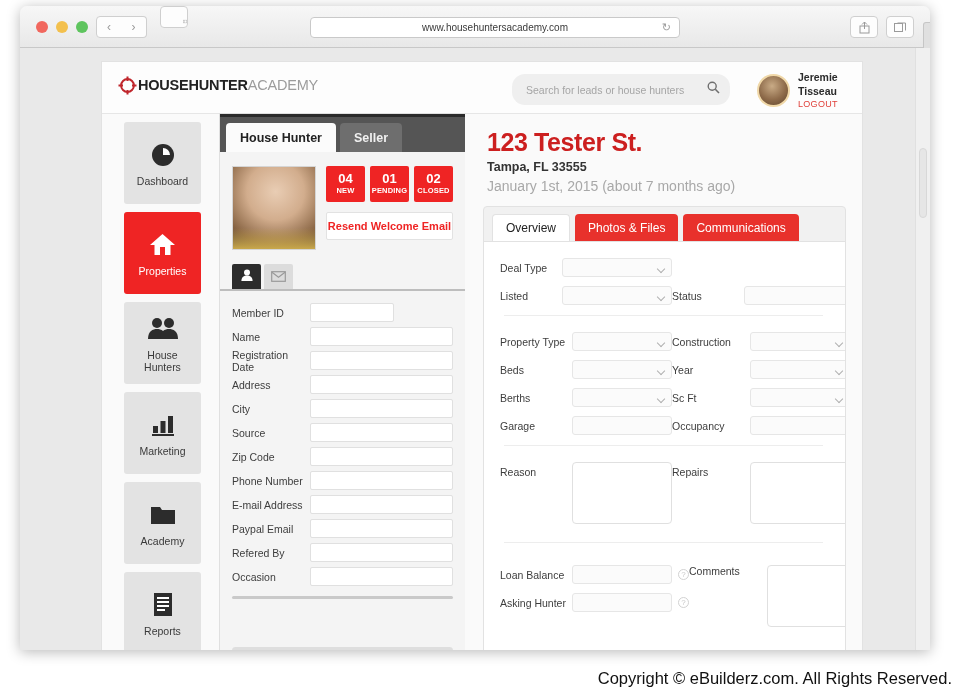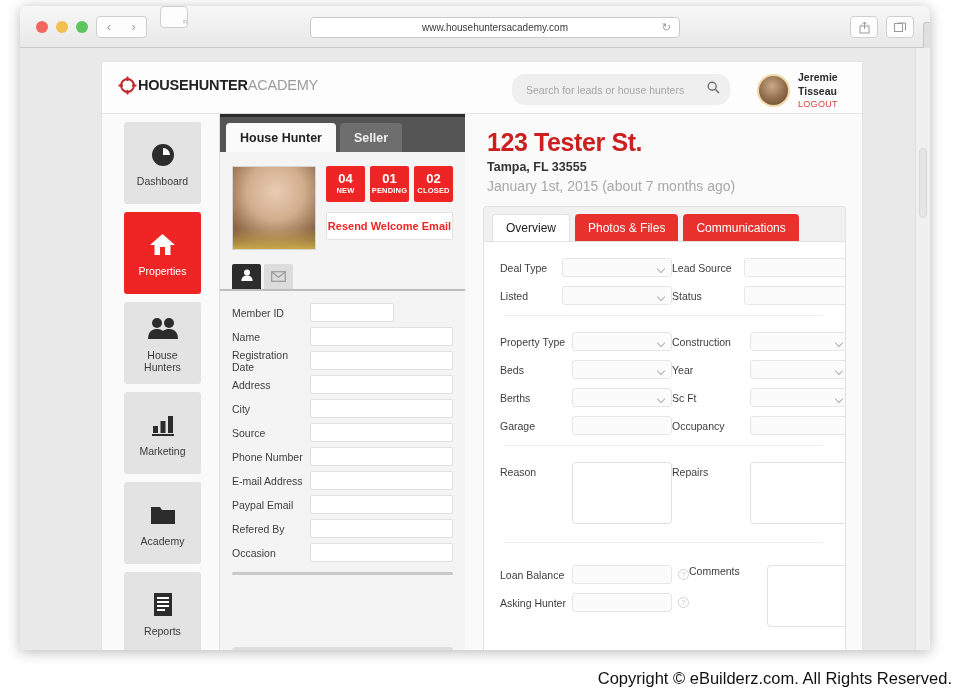--- a/index.html
+++ b/index.html
@@ -561,20 +561,24 @@
             </div>
             <div class="frow">
               <span class="flabel">City</span>
               <div class="finput"></div>
             </div>
             <div class="frow">
               <span class="flabel">Source</span>
               <div class="finput"></div>
             </div>
             <div class="frow">
+              <span class="flabel">Zip Code</span>
+              <div class="finput"></div>
+            </div>
+            <div class="frow">
               <span class="flabel">Phone Number</span>
               <div class="finput"></div>
             </div>
             <div class="frow">
               <span class="flabel">E-mail Address</span>
               <div class="finput"></div>
             </div>
             <div class="frow">
               <span class="flabel">Paypal Email</span>
               <div class="finput"></div>
@@ -605,24 +609,20 @@
               <div class="mtab red">Photos &amp; Files</div>
               <div class="mtab red">Communications</div>
             </div>
 
             <div class="tab-body">
 
               <div class="grow">
                 <div class="gcell">
                   <span class="glabel" style="width:62px">Deal Type</span>
                   <div class="gsel" style="width:110px"></div>
-                </div>
-                <div class="gcell">
-                  <span class="glabel" style="width:72px">Lead Source</span>
-                  <div class="gsel" style="width:122px"></div>
                 </div>
               </div>
 
               <div class="grow">
                 <div class="gcell">
                   <span class="glabel" style="width:62px">Listed</span>
                   <div class="gsel" style="width:110px"></div>
                 </div>
                 <div class="gcell">
                   <span class="glabel" style="width:72px">Status</span>

